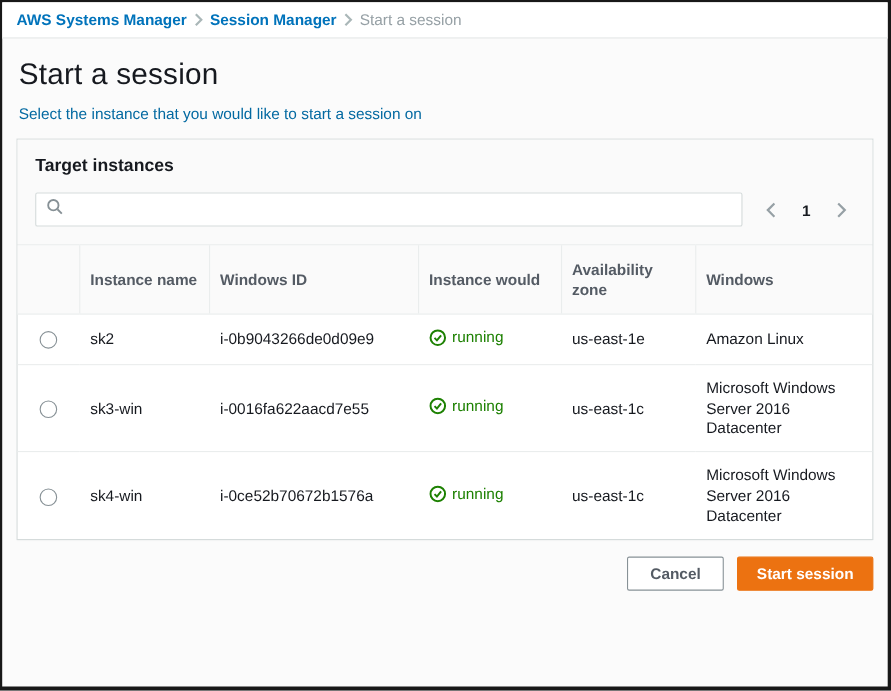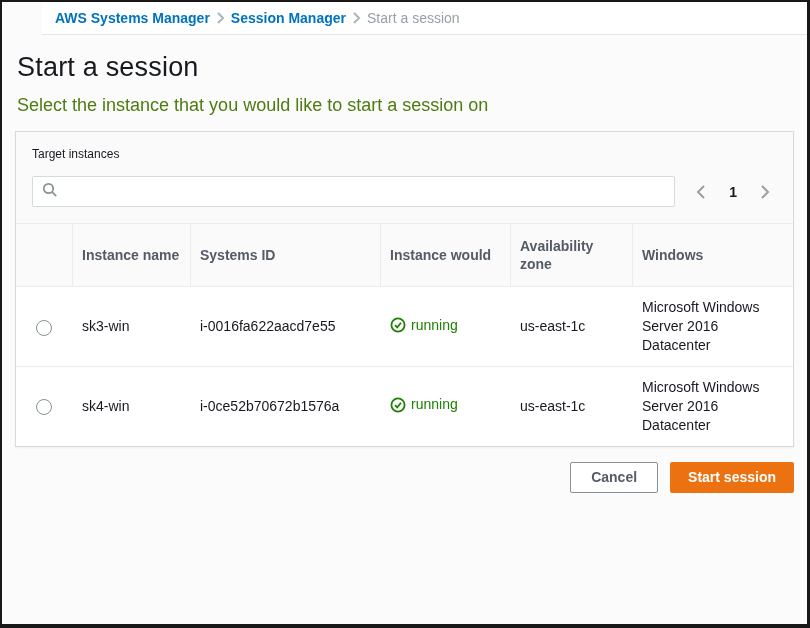--- a/index.html
+++ b/index.html
@@ -15,38 +15,37 @@
     overflow: hidden;
   }
 
   
   .breadcrumb-bar {
     background: #ffffff;
     padding: 8px 13px;
     border-bottom: 1px solid #e3e6e6;
     display: flex; align-items: center; gap: 6px;
     font-size: 14px;
-    margin-left: 40px;
   }
   .crumb-link { color: #0073bb; font-weight: 700; text-decoration: none; cursor: pointer; }
   .crumb-current { color: #96a0a5; font-weight: 400; }
   .crumb-sep svg { display: block; }
 
   .content { padding: 0 13px; }
 
   .page-title {
     font-size: 27px; font-weight: 400; color: #16191f;
     margin: 17px 0 12px 2px; letter-spacing: 0.2px;
   }
-  .page-subtitle { font-size: 18px; color: #4d7c0f; margin: 9px 0 15px 2px; }
+  .page-subtitle { font-size: 14px; color: #0369a1; margin: 9px 0 15px 2px; }
 
   
   .panel { border: 1px solid #d5dbdb; background: #ffffff; box-shadow: 0 1px 2px rgba(0,0,0,0.05); }
   .panel-header { background: #fafafa; padding: 15px 16px 16px 16px; }
-  .panel-title { font-size: 12px; font-weight: 400; color: #16191f; margin-bottom: 15px; }
+  .panel-title { font-size: 16px; font-weight: 700; color: #16191f; margin-bottom: 15px; }
 
   .search-row { display: flex; align-items: center; }
   .search-box {
     flex: 1; height: 31px; background: #ffffff;
     border: 1px solid #d5dbdb; border-radius: 2px;
     display: flex; align-items: center; padding: 0 9px;
     margin-right: 14px;
   }
   .search-box input {
     border: none; outline: none; flex: 1; font-size: 14px;
@@ -160,27 +159,41 @@
             <col class="c-name">
             <col class="c-id">
             <col class="c-state">
             <col class="c-zone">
             <col>
         </colgroup>
         <thead>
           <tr>
             <th class="radio-cell"></th>
             <th class="sep">Instance name</th>
-            <th class="sep">Systems ID</th>
+            <th class="sep">Windows ID</th>
             <th class="sep">Instance would</th>
             <th class="sep">Availability zone</th>
             <th class="sep">Windows</th>
           </tr>
         </thead>
         <tbody>
+          <tr>
+            <td class="radio-cell"><span class="radio"></span></td>
+            <td>sk2</td>
+            <td>i-0b9043266de0d09e9</td>
+            <td><span class="state">
+                  <svg width="16" height="16" viewBox="0 0 16 16">
+                    <circle cx="8" cy="8" r="6.6" fill="none" stroke="#1d8102" stroke-width="1.8"></circle>
+                    <polyline points="5,8.2 7.2,10.4 11,5.8" fill="none" stroke="#1d8102" stroke-width="1.8"></polyline>
+                  </svg>
+                  <span>running</span>
+                </span></td>
+            <td>us-east-1e</td>
+            <td>Amazon Linux</td>
+          </tr>
           <tr>
             <td class="radio-cell"><span class="radio"></span></td>
             <td>sk3-win</td>
             <td>i-0016fa622aacd7e55</td>
             <td><span class="state">
                   <svg width="16" height="16" viewBox="0 0 16 16">
                     <circle cx="8" cy="8" r="6.6" fill="none" stroke="#1d8102" stroke-width="1.8"></circle>
                     <polyline points="5,8.2 7.2,10.4 11,5.8" fill="none" stroke="#1d8102" stroke-width="1.8"></polyline>
                   </svg>
                   <span>running</span>

